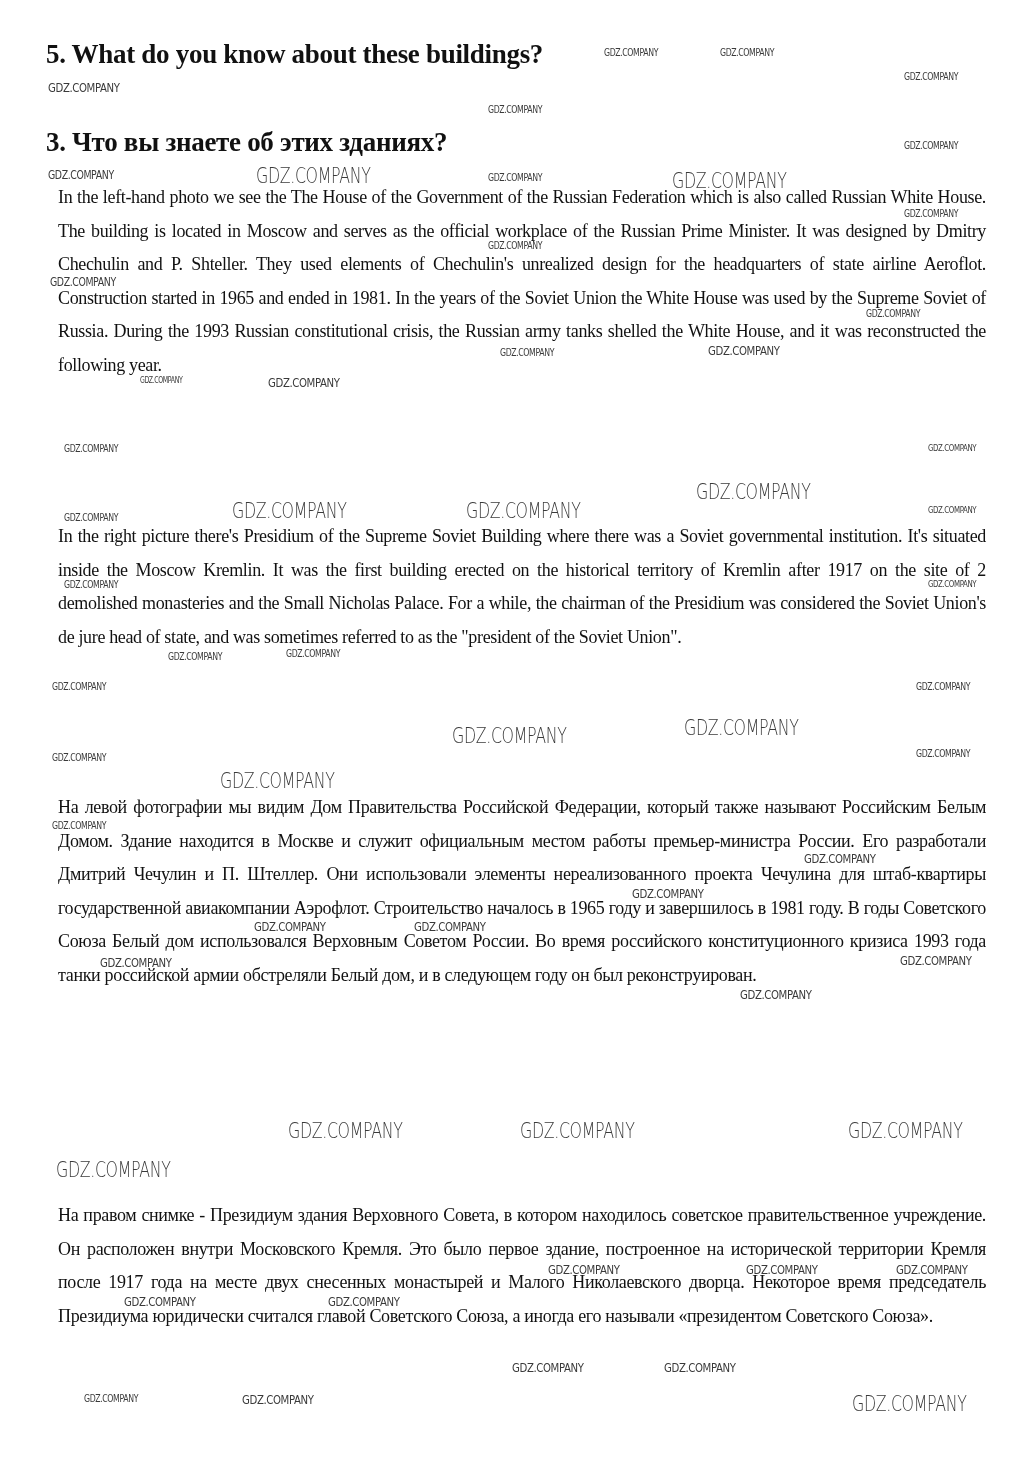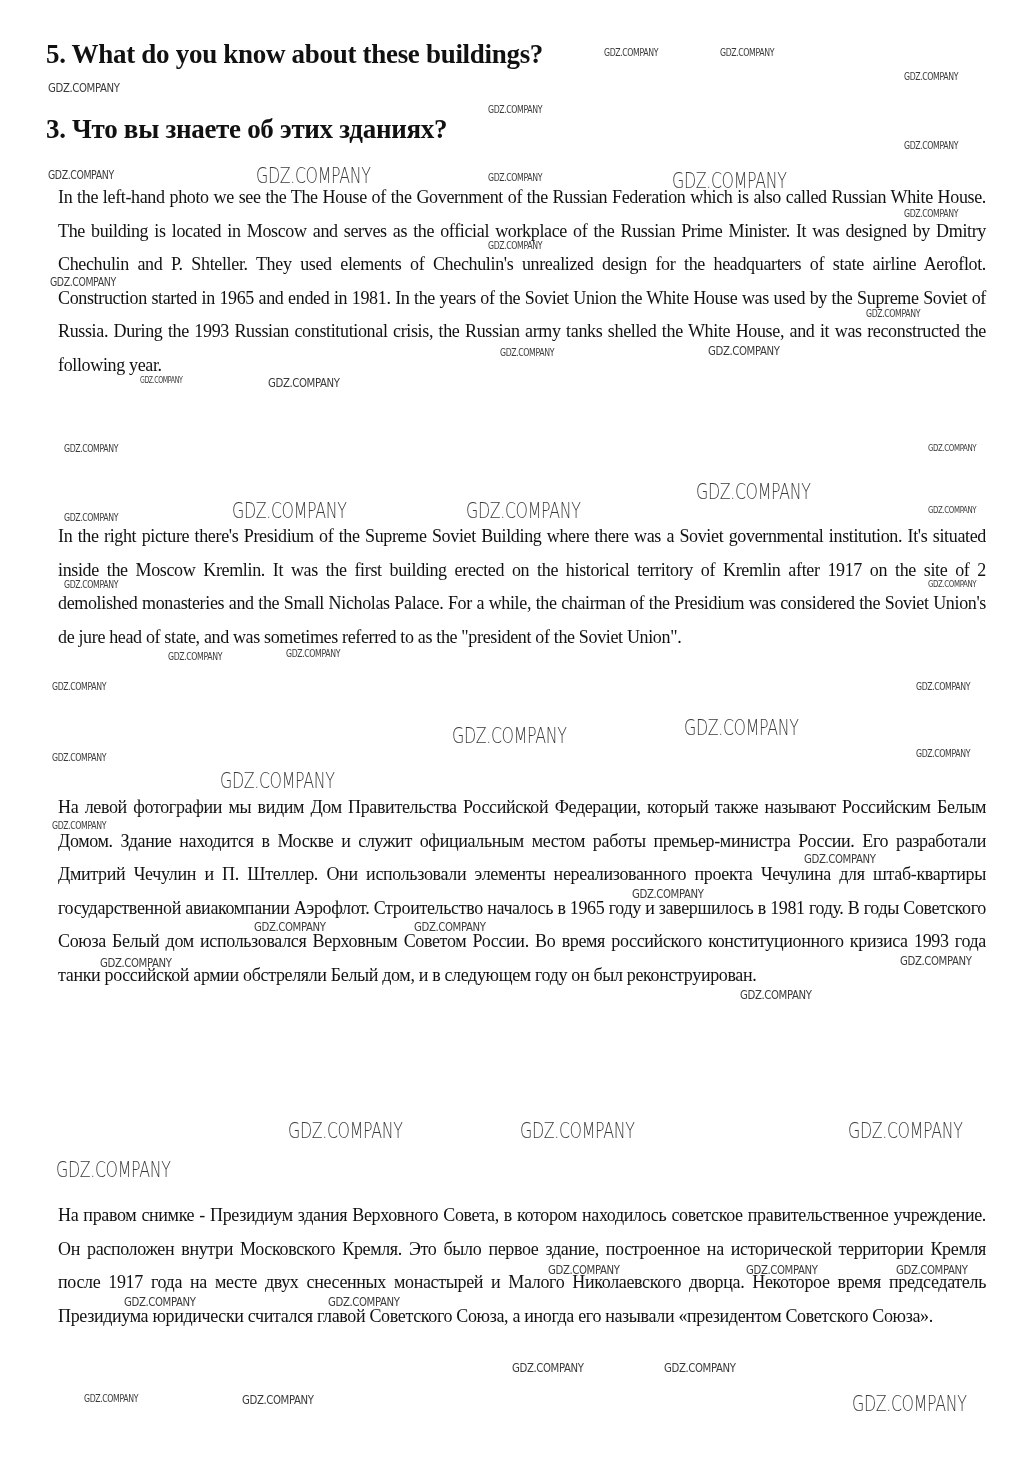--- a/index.html
+++ b/index.html
@@ -51,21 +51,21 @@
       pointer-events: none;
     }
     .wm.s { font-size: 10px; transform: scaleX(0.78); }
     .wm.l { font-size: 22px; transform: scaleX(0.72); font-weight: 300; }
   </style>
 </head>
 <body>
 
 <div class="page">
   <div class="heading" style="top:38px;">5. What do you know about these buildings?</div>
-  <div class="heading" style="top:113px;">3. Что вы знаете об этих зданиях?</div>
+  <div class="heading" style="top:126px;">3. Что вы знаете об этих зданиях?</div>
 
   <p class="para" style="top:181px; margin:0;">In the left-hand photo we see the The House of the Government of the Russian Federation which is also called Russian White House. The building is located in Moscow and serves as the official workplace of the Russian Prime Minister. It was designed by Dmitry Chechulin and P. Shteller. They used elements of Chechulin's unrealized design for the headquarters of state airline Aeroflot. Construction started in 1965 and ended in 1981. In the years of the Soviet Union the White House was used by the Supreme Soviet of Russia. During the 1993 Russian constitutional crisis, the Russian army tanks shelled the White House, and it was reconstructed the following year.</p>
   <p class="para" style="top:520px; margin:0;">In the right picture there's Presidium of the Supreme Soviet Building where there was a Soviet governmental institution. It's situated inside the Moscow Kremlin. It was the first building erected on the historical territory of Kremlin after 1917 on the site of 2 demolished monasteries and the Small Nicholas Palace. For a while, the chairman of the Presidium was considered the Soviet Union's de jure head of state, and was sometimes referred to as the "president of the Soviet Union".</p>
   <p class="para" style="top:791px; margin:0;">На левой фотографии мы видим Дом Правительства Российской Федерации, который также называют Российским Белым Домом. Здание находится в Москве и служит официальным местом работы премьер-министра России. Его разработали Дмитрий Чечулин и П. Штеллер. Они использовали элементы нереализованного проекта Чечулина для штаб-квартиры государственной авиакомпании Аэрофлот. Строительство началось в 1965 году и завершилось в 1981 году. В годы Советского Союза Белый дом использовался Верховным Советом России. Во время российского конституционного кризиса 1993 года танки российской армии обстреляли Белый дом, и в следующем году он был реконструирован.</p>
   <p class="para" style="top:1199px; margin:0;">На правом снимке - Президиум здания Верховного Совета, в котором находилось советское правительственное учреждение. Он расположен внутри Московского Кремля. Это было первое здание, построенное на исторической территории Кремля после 1917 года на месте двух снесенных монастырей и Малого Николаевского дворца. Некоторое время председатель Президиума юридически считался главой Советского Союза, а иногда его называли «президентом Советского Союза».</p>
 </div>
 
 <div>
   <span class="wm s" style="left:604px;top:47px;">GDZ.COMPANY</span>
   <span class="wm s" style="left:720px;top:47px;">GDZ.COMPANY</span>

